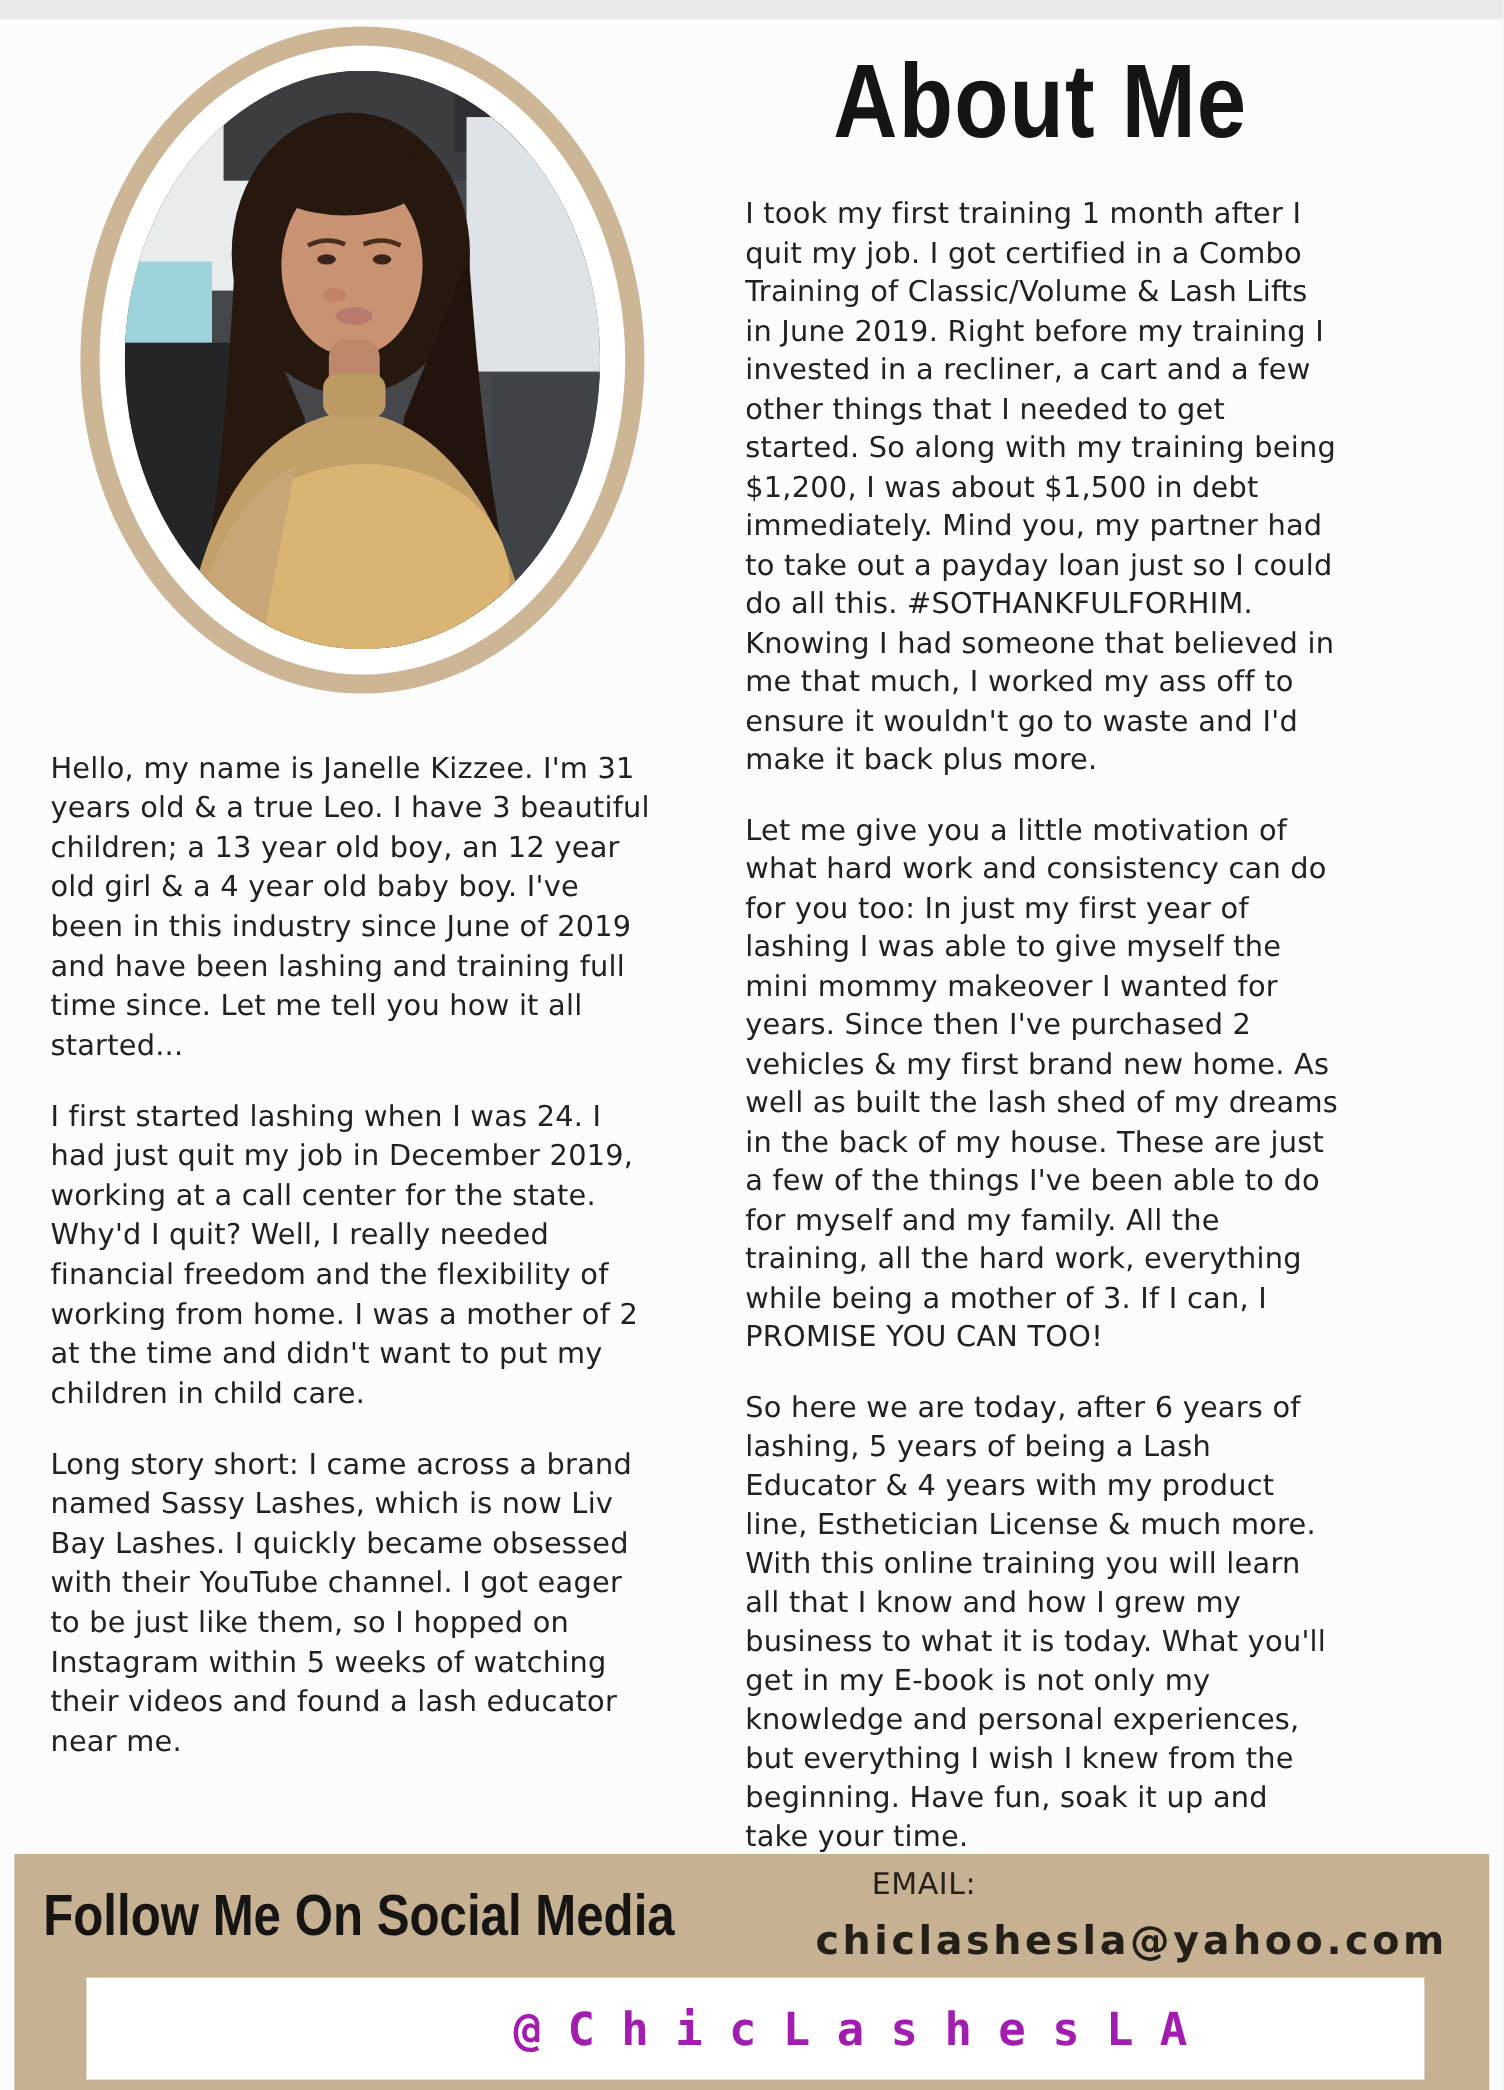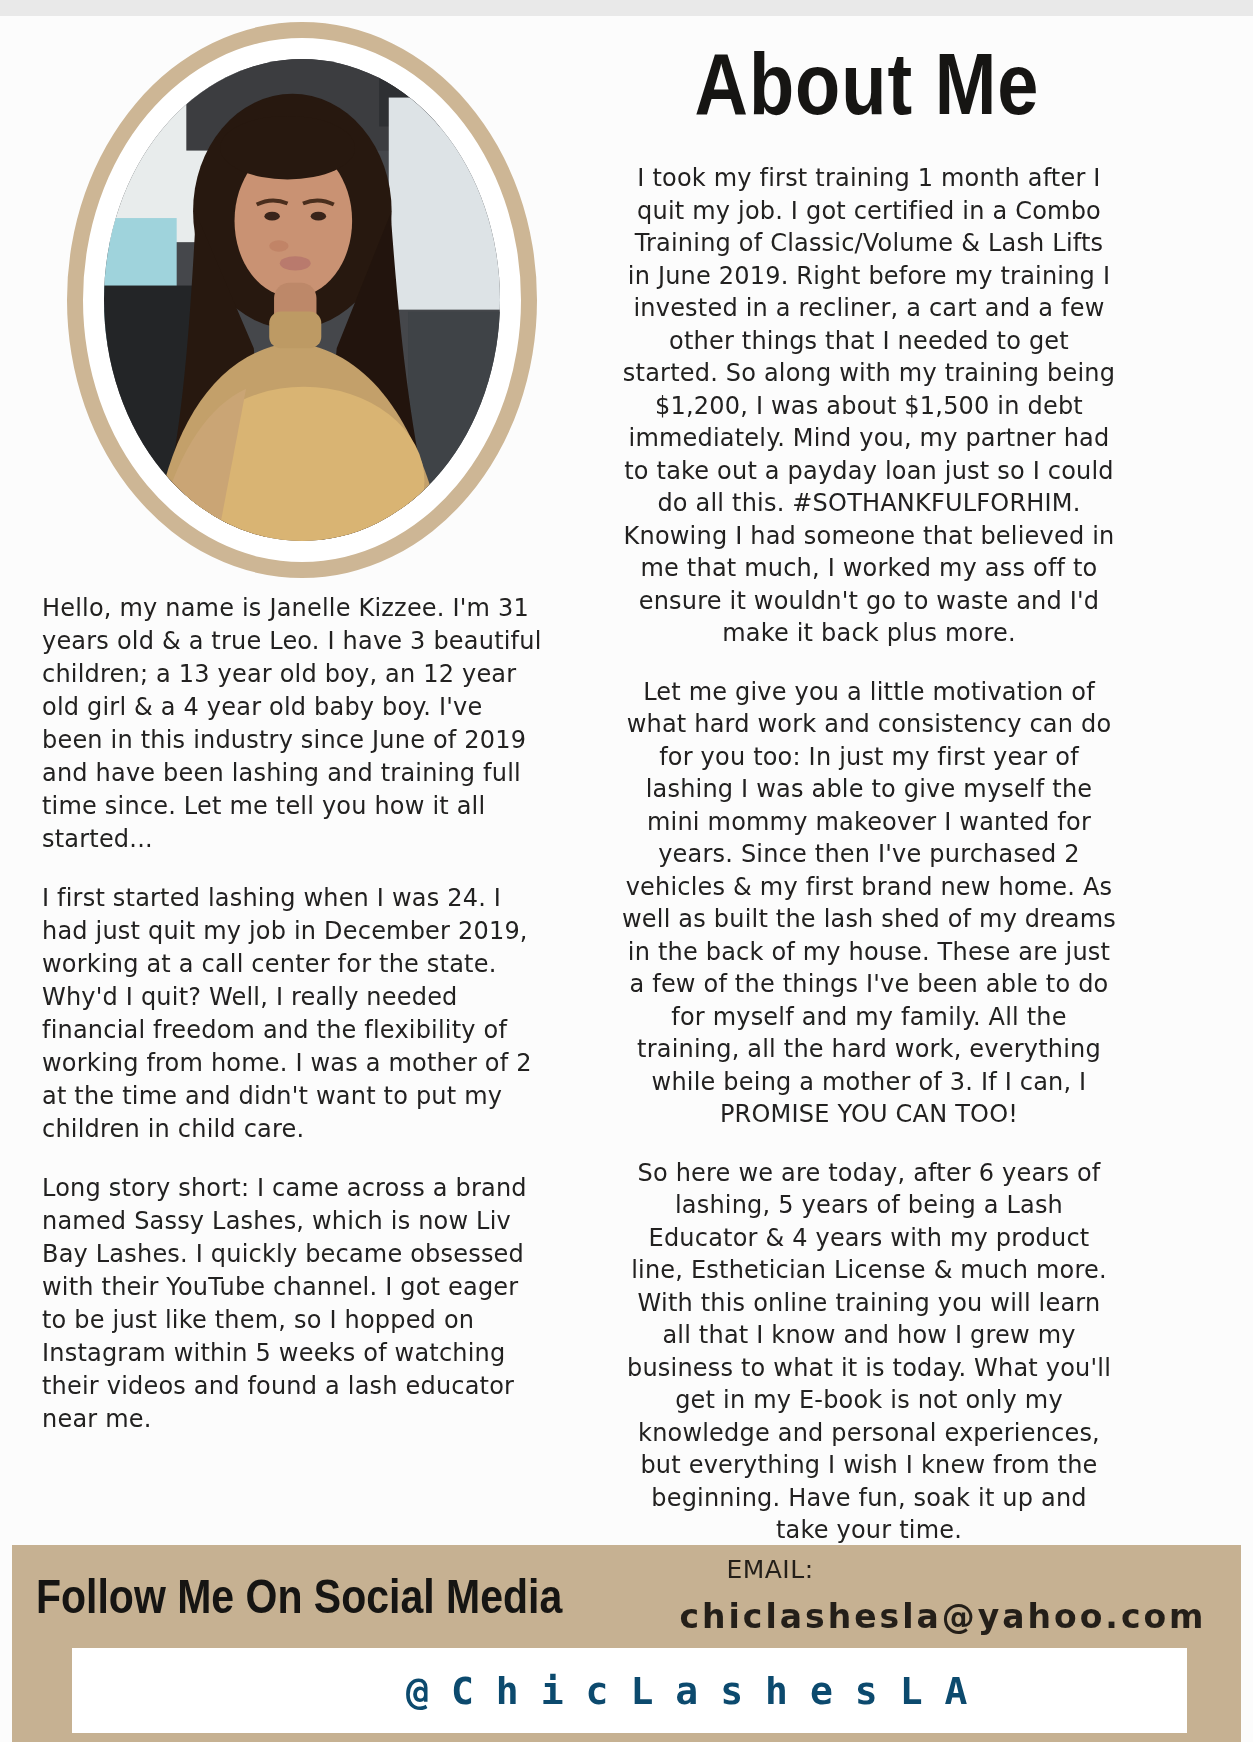--- a/index.html
+++ b/index.html
@@ -56,22 +56,22 @@
 
   
   .col{
     position:absolute;
     font-size:24px;
     line-height:33px;
     color:#222120;
     letter-spacing:0.2px;
   }
   .col p{margin:0 0 26px 0;}
-  .col-left{left:42px; top:576px; width:502px;}
-  .col-right{left:621px; top:146px; width:496px; line-height:32.5px;text-align:center;}
+  .col-left{left:42px; top:608px; width:502px;}
+  .col-right{left:621px; top:146px; width:496px; line-height:32.5px;}
 
   
   .banner{
     position:absolute;
     left:12px; top:1529px;
     width:1229px; height:273px;
     background:var(--banner-tan,#c6b192);
   }
   .banner-heading{
     position:absolute;
@@ -100,27 +100,27 @@
     white-space:nowrap;
   }
   .handle-bar{
     position:absolute;
     left:60px; top:103px;
     width:1115px; height:85px;
     background:#ffffff;
   }
   .handle-text{
     position:absolute;
-    left:334px; top:50%;
+    left:356px; top:50%;
     transform:translateY(-50%);
     font-family:"DejaVu Sans Mono",monospace;
     font-weight:700;
     font-size:38px;
     letter-spacing:22px;
-    color:#0c4a6e;
+    color:#a21caf;
     white-space:nowrap;
   }
 </style>
 </head>
 <body>
 
 <div class="page">
 
   <div class="photo-ring">
     <div class="photo-clip">

